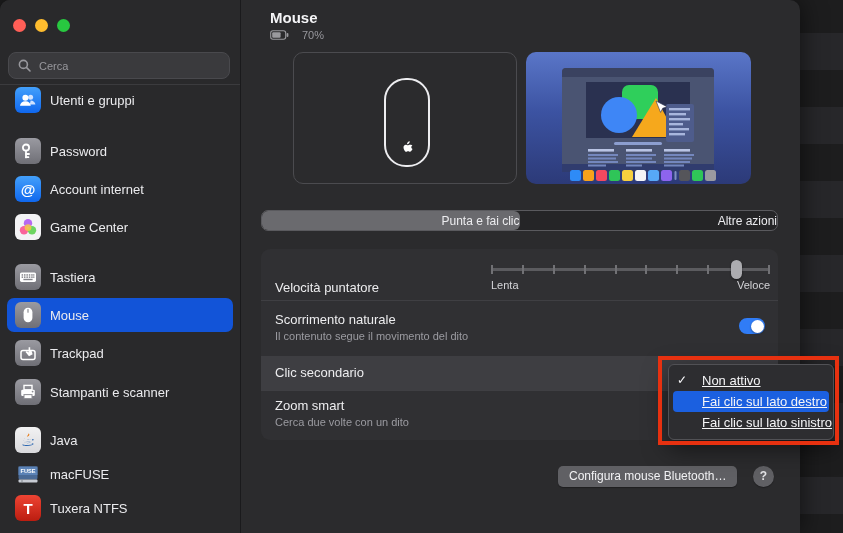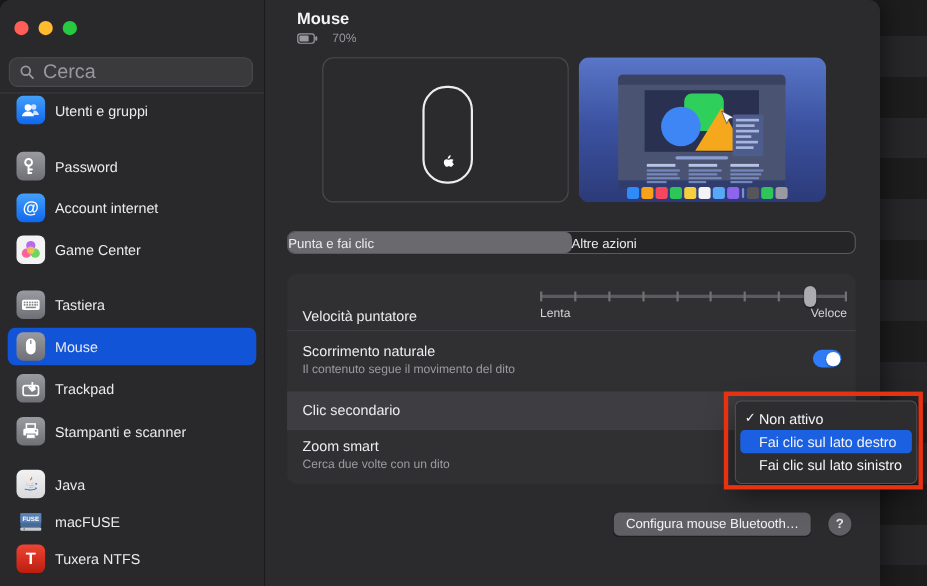--- a/index.html
+++ b/index.html
@@ -11,21 +11,21 @@
   }
   
   .window{position:absolute;left:0;top:0;width:800px;height:533px;background:#2b2b2d;
     border-radius:10px 10px 0 0;box-shadow:0 0 26px rgba(0,0,0,.6);}
   .sidebar{position:absolute;left:0;top:0;width:240px;height:533px;background:#29292b;
     border-right:1px solid #1a1a1c;border-radius:10px 0 0 0;}
   .tl{position:absolute;top:19px;width:13px;height:13px;border-radius:50%;}
   .tl.red{left:13px;background:#ff5f57;} .tl.yellow{left:35px;background:#febc2e;} .tl.green{left:57px;background:#28c840;}
   .search{position:absolute;left:8px;top:52px;width:222px;height:27px;background:#3a3a3d;
     border:1px solid #49494d;border-radius:8px;display:flex;align-items:center;padding-left:9px;gap:6px;box-sizing:border-box;}
-  .search input{background:transparent;border:none;outline:none;color:#fde047;font-size:18px;width:170px;
+  .search input{background:transparent;border:none;outline:none;color:#fde047;font-size:11px;width:170px;
     font-family:"Liberation Sans",sans-serif;}
   .search input::placeholder{color:#98989d;}
   .side-sep{position:absolute;left:0;top:84px;width:240px;height:1px;background:#3b3b3e;}
   .nav-item{position:absolute;left:7px;width:226px;height:34px;border-radius:7px;display:flex;align-items:center;
     padding-left:8px;gap:9px;box-sizing:border-box;color:#ebebee;font-size:13px;cursor:default;}
   .nav-item.selected{background:#1254d8;}
   .nav-icon{width:26px;height:26px;border-radius:6px;display:flex;align-items:center;justify-content:center;flex:0 0 26px;}
   .bg-gray{background:linear-gradient(180deg,#9a9aa1,#6f6f76);}
   .bg-blue{background:linear-gradient(180deg,#43a0fb,#0f67ee);}
   .bg-white{background:#f3f3f5;}
@@ -37,21 +37,21 @@
   .content{position:absolute;left:241px;top:0;width:559px;height:533px;}
   .page-title{position:absolute;left:29px;top:9px;font-size:15px;font-weight:bold;color:#f4f4f6;}
   .battery{position:absolute;left:29px;top:29px;display:flex;align-items:center;gap:13px;color:#98989d;font-size:11px;}
   .preview{position:absolute;top:52px;height:132px;border-radius:10px;box-sizing:border-box;}
   .preview.mouse-box{left:52px;width:224px;border:1px solid #4b4b4f;}
   .preview.illustration{left:285px;width:225px;overflow:hidden;}
   .mouse-shape{position:absolute;left:90px;top:25px;width:42px;height:85px;border:2px solid #ededf0;border-radius:22px;}
   .mouse-shape svg{position:absolute;left:50%;bottom:11px;transform:translateX(-50%);}
   .segmented{position:absolute;left:20px;top:210px;width:517px;height:21px;background:#252527;
     border:1px solid #5a5a5e;border-radius:7px;box-sizing:border-box;display:flex;}
-  .segment{flex:1;display:flex;align-items:center;justify-content:flex-start;font-size:12px;color:#ececef;border-radius:6px;}
+  .segment{flex:1;display:flex;align-items:center;justify-content:flex-end;font-size:12px;color:#ececef;border-radius:6px;}
   .segment.active{background:#6a6a6e;}
   .card{position:absolute;left:20px;top:249px;width:517px;height:191px;background:#303033;border-radius:9px;}
   .card .divider{position:absolute;left:0;width:517px;height:1px;background:#3f3f43;}
   .row-label{position:absolute;font-size:13px;color:#ededef;}
   .row-sub{position:absolute;font-size:11px;color:#9b9ba1;}
   .row-highlight{position:absolute;left:0;top:107px;width:517px;height:34px;background:#3e3e42;}
   
   .slider{position:absolute;left:230px;top:10px;width:279px;height:20px;}
   .slider .track{position:absolute;left:0;top:9px;width:279px;height:3px;background:#5b5b5f;border-radius:2px;}
   .slider .tick{position:absolute;top:6px;width:2px;height:9px;background:#717175;}
@@ -63,21 +63,21 @@
   .toggle .kn{position:absolute;right:1.5px;top:1.5px;width:13px;height:13px;border-radius:50%;background:#fff;box-shadow:0 1px 2px rgba(0,0,0,.4);}
   
   .config-btn{position:absolute;left:317px;top:466px;height:21px;line-height:21px;padding:0 11px;background:#606064;
     border-radius:5px;font-size:12px;color:#f2f2f4;box-shadow:0 1px 1px rgba(0,0,0,.3);}
   .help-btn{position:absolute;left:512px;top:466px;width:21px;height:21px;border-radius:50%;background:#606064;
     color:#e3e3e6;font-size:12px;font-weight:bold;text-align:center;line-height:21px;box-shadow:0 1px 1px rgba(0,0,0,.3);}
   
   .popup{position:absolute;left:668px;top:364px;width:166px;height:76px;background:#2d2d30;border:1px solid #515155;
     border-radius:6px;box-shadow:0 8px 24px rgba(0,0,0,.55);box-sizing:border-box;z-index:40;}
   .popup .item{position:absolute;left:0;width:164px;height:21px;font-size:13px;color:#f5f5f7;}
-  .popup .item .lbl{position:absolute;left:21px;top:3px;white-space:nowrap;}
+  .popup .item .lbl{position:absolute;left:33px;top:3px;white-space:nowrap;text-decoration:underline;}
   .popup .item .chk{position:absolute;left:8px;top:3px;font-size:12px;}
   .popup .hl{position:absolute;left:4px;right:4px;top:0;height:21px;background:#1b60e0;border-radius:4px;}
   .annotation{position:absolute;left:658px;top:356px;width:181px;height:89px;border:4px solid #e73110;box-sizing:border-box;z-index:50;}
   svg{display:block;}
 </style>
 </head>
 <body>
 
 <div class="stage">
   <div class="window">

